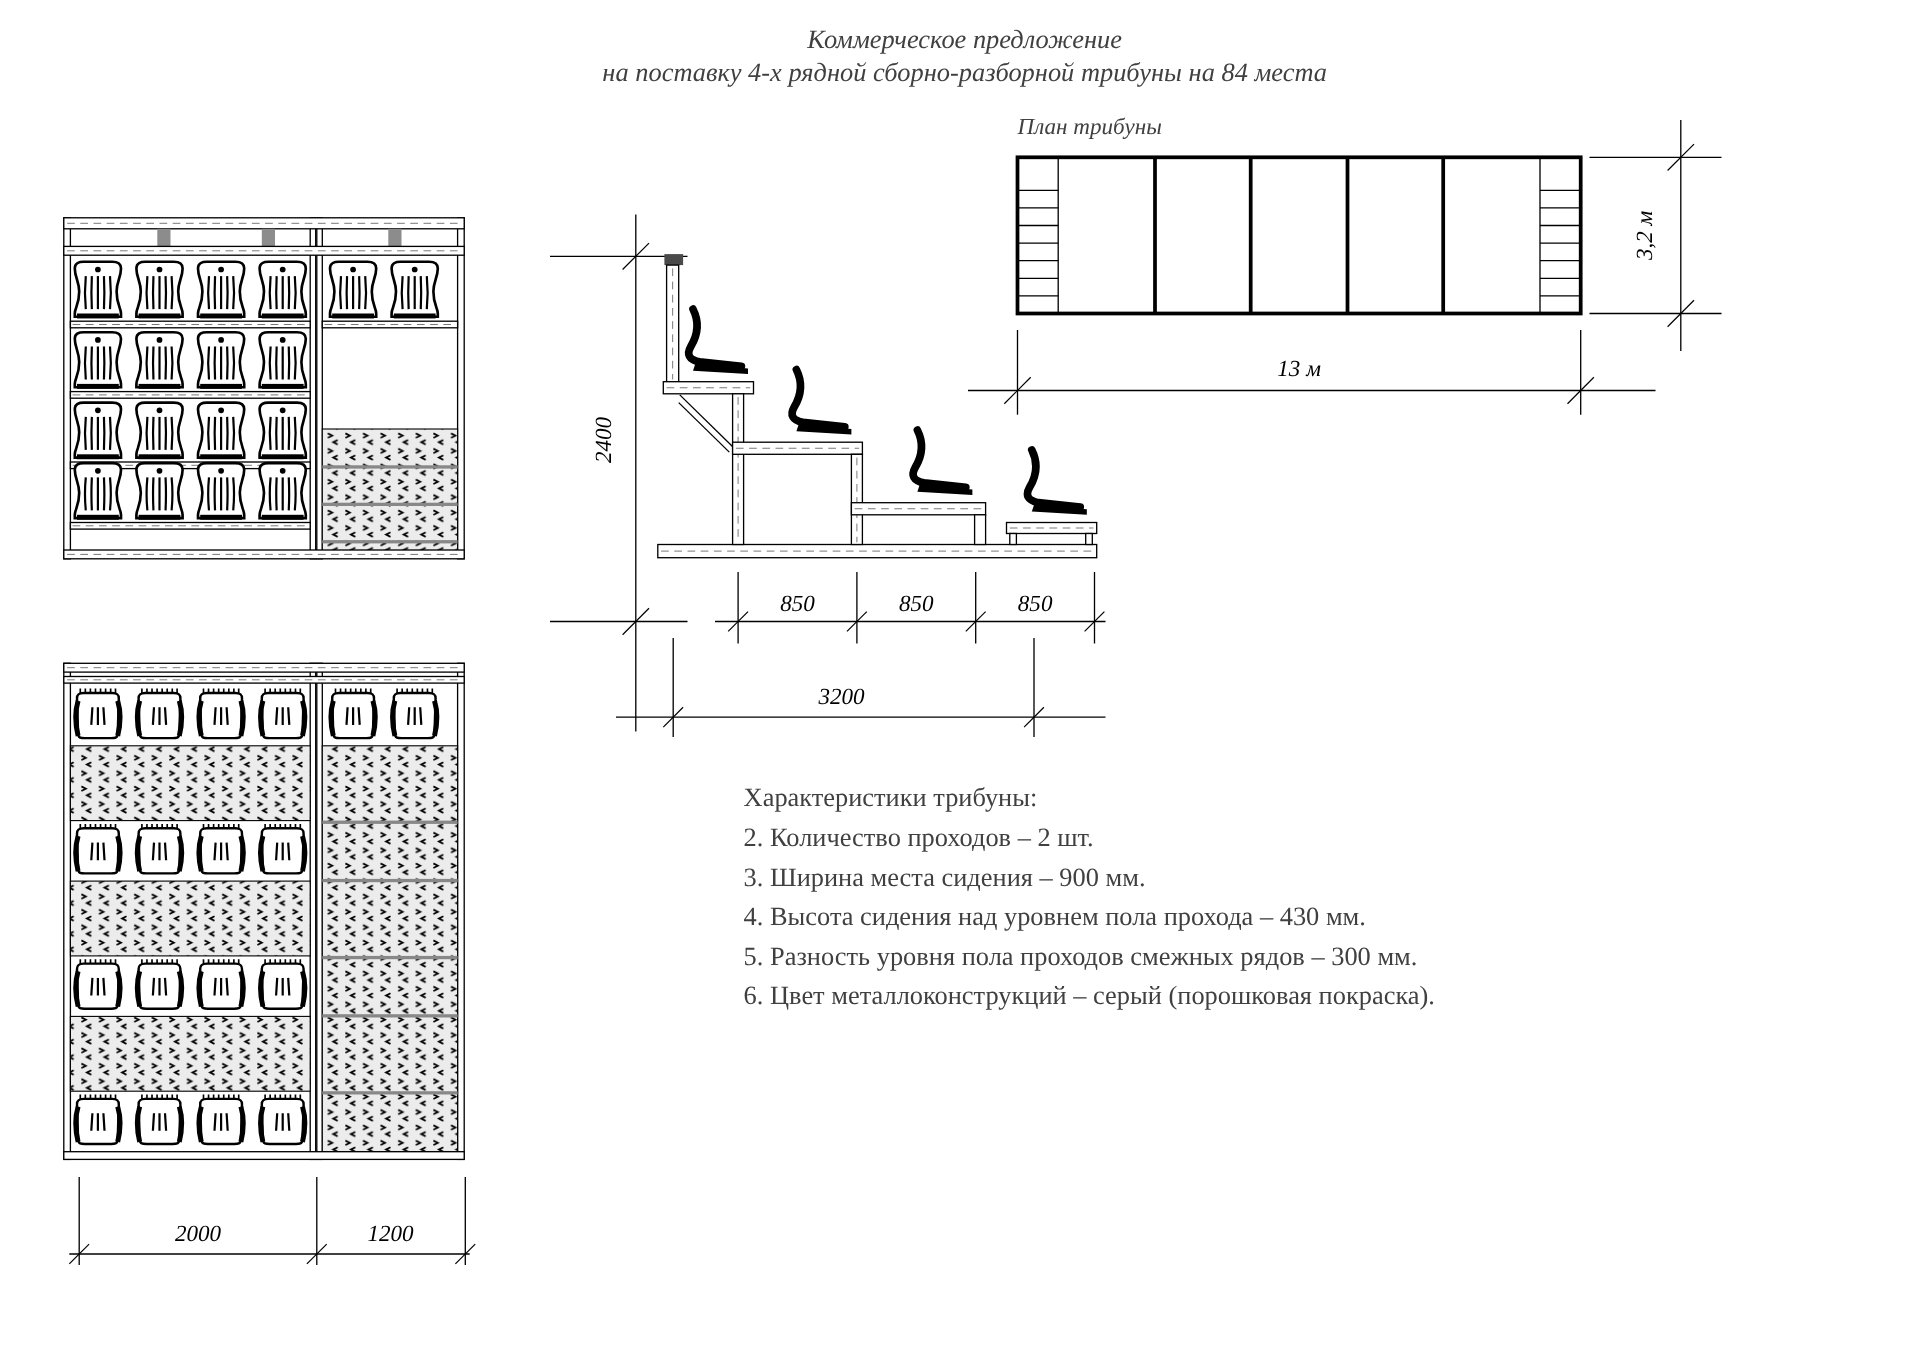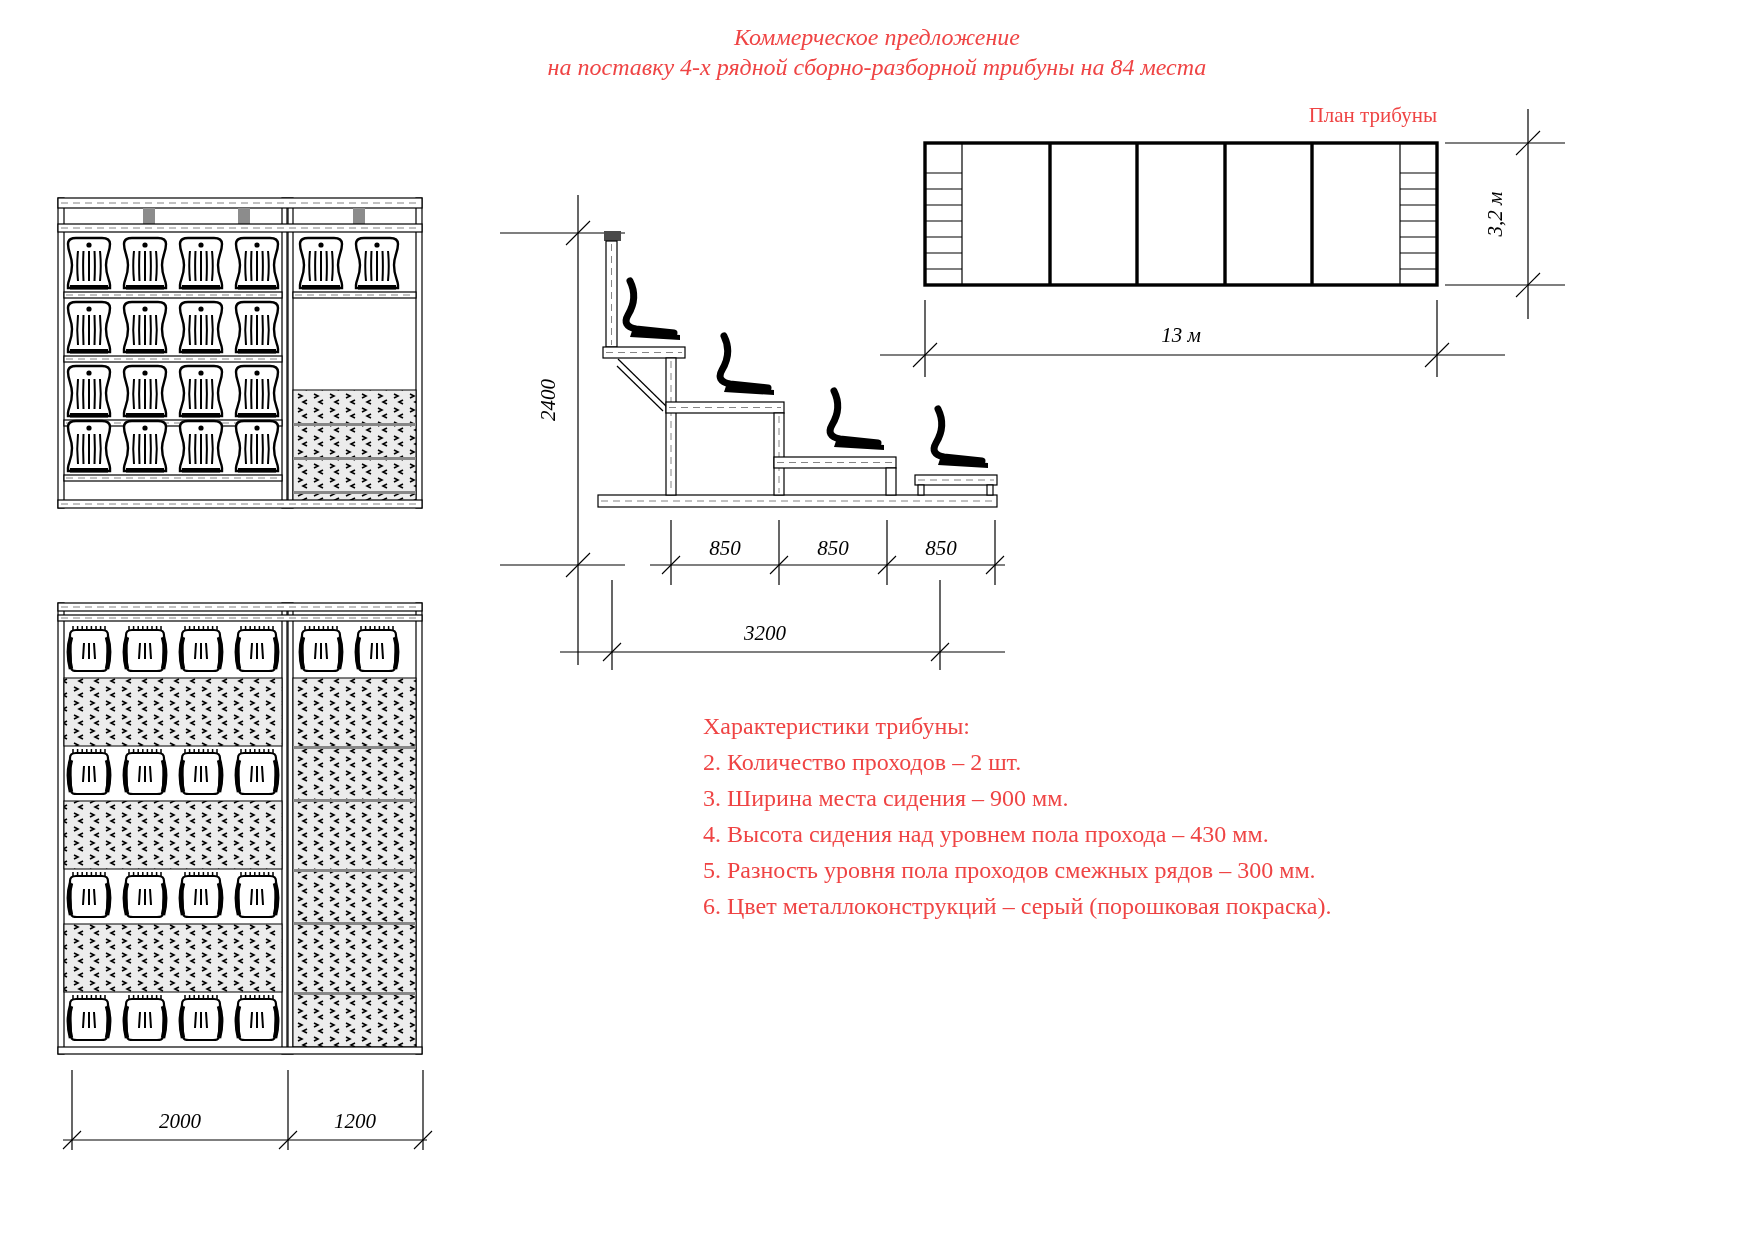--- a/index.html
+++ b/index.html
@@ -1,22 +1,22 @@
 <!DOCTYPE html>
 <html><head>
 <meta charset="utf-8">
 <style>
   html,body{margin:0;padding:0;background:#fff;}
   .page{position:relative;width:1754px;height:1150px;background:#fff;overflow:hidden;
-        font-family:"Liberation Serif", serif;color:#ef4444;}
+        font-family:"Liberation Serif", serif;color:#404040;}
   .abs{position:absolute;}
   .doc-title{left:0;top:22px;width:1754px;text-align:center;
              font-style:italic;font-size:24px;line-height:30px;}
-  .view-title{font-size:21px;text-align:right;}
-  .specs{left:703px;top:708px;width:760px;font-size:24px;line-height:36px;}
+  .view-title{font-style:italic;font-size:21px;text-align:left;}
+  .specs{left:676px;top:708px;width:760px;font-size:24px;line-height:36px;}
   svg{position:absolute;overflow:visible;}
   svg text{font-family:"Liberation Serif", serif;font-style:italic;font-size:21px;fill:#000;}
   .ln{stroke:#000;stroke-width:1.2;fill:none;}
   .thick{stroke:#000;stroke-width:3.4;fill:none;}
   .member{fill:#fff;stroke:#000;stroke-width:1.2;}
   .dash{stroke:#666;stroke-width:0.8;stroke-dasharray:7 5;fill:none;}
   .slash{stroke:#000;stroke-width:1.1;}
   .grayline{fill:#888;}
   .hatchbox{stroke:#000;stroke-width:1;}
 </style>

